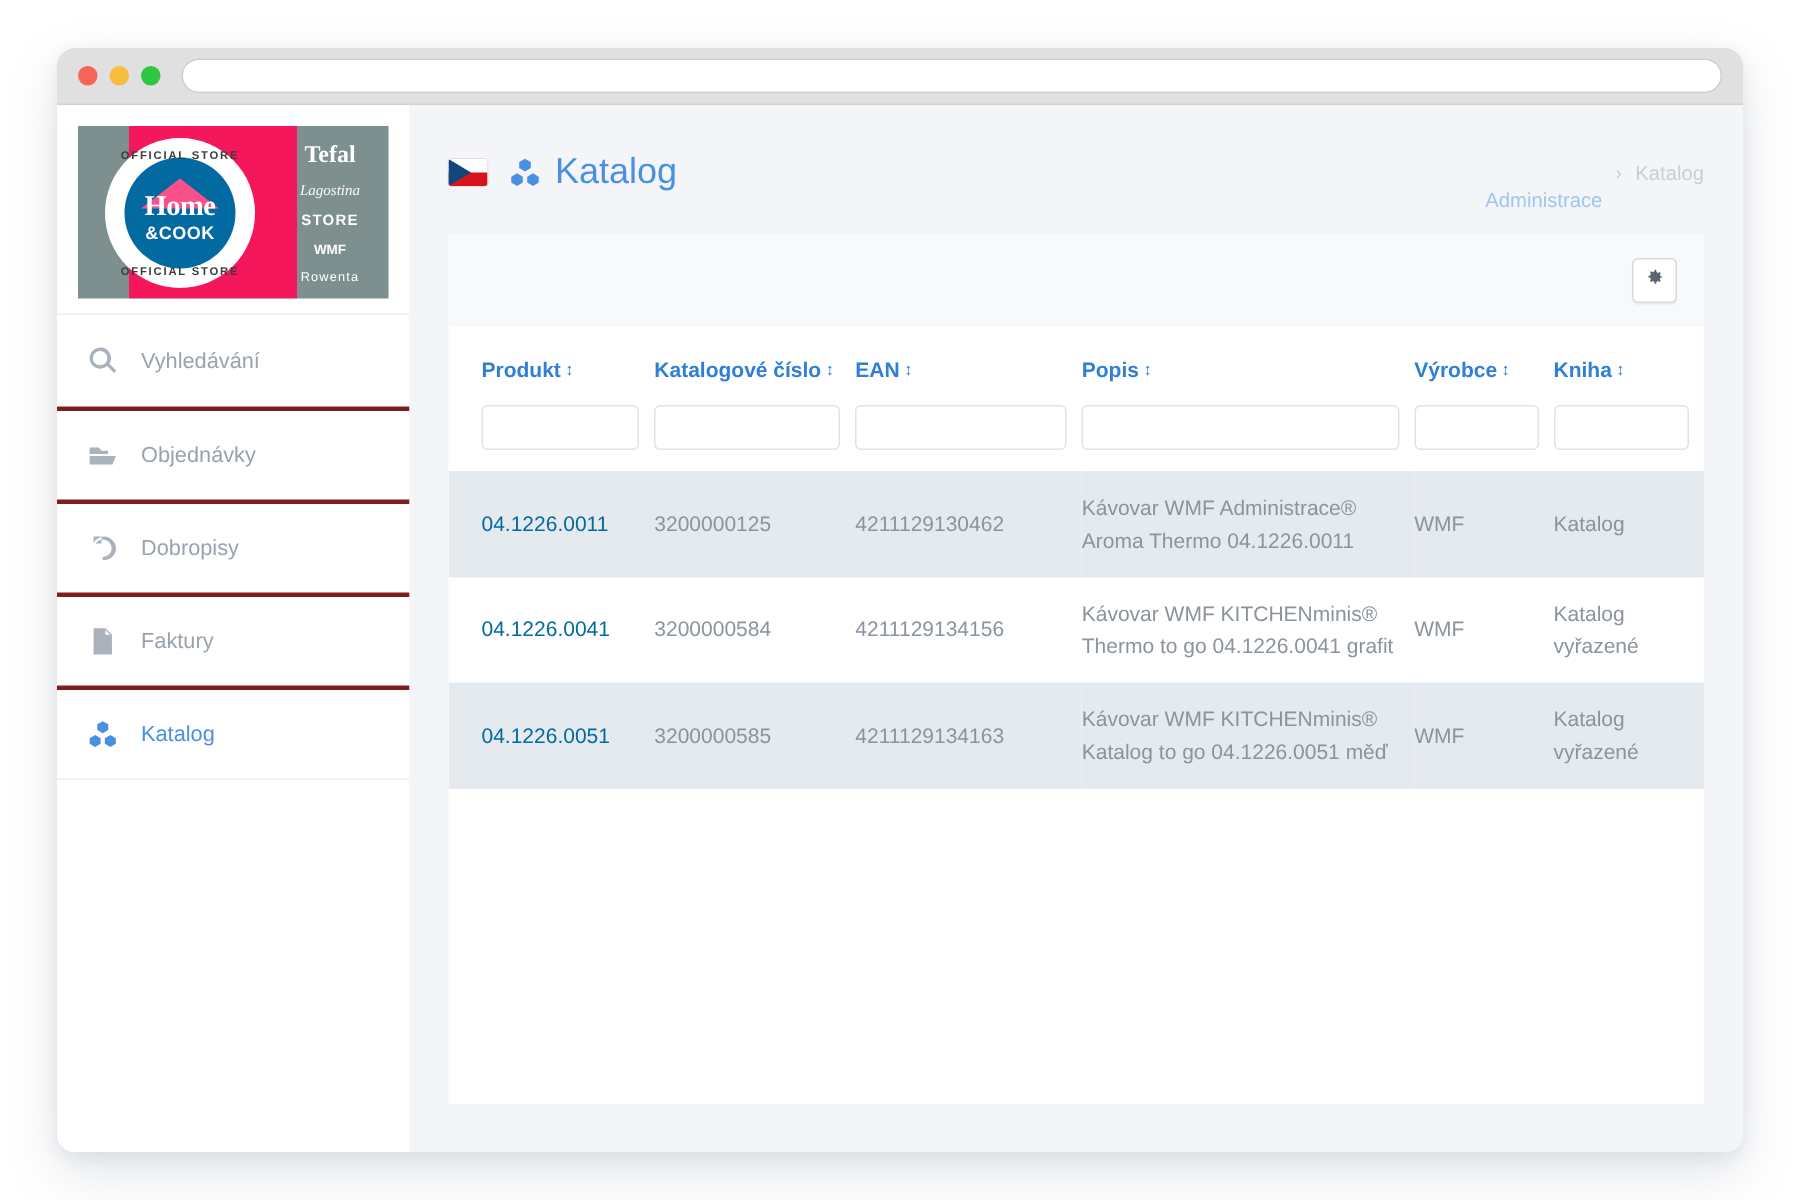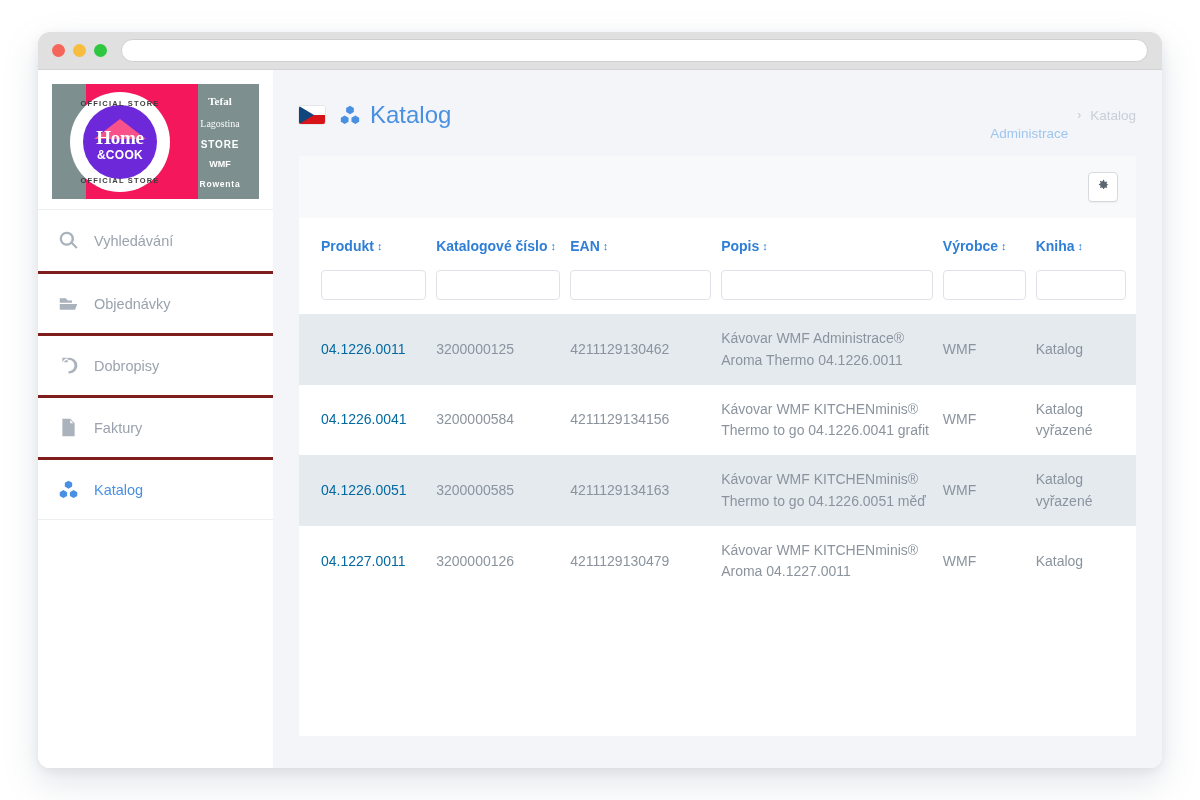--- a/index.html
+++ b/index.html
@@ -45,21 +45,21 @@
     position: relative; width: 207px; height: 115px;
     background:#7d8f8f; overflow:hidden;
   }
   .logo-pink { position:absolute; left:34px; top:0; width:112px; height:115px; background:#f4175c; }
   .logo-seal {
     position:absolute; left:18px; top:8px; width:100px; height:100px;
     border-radius:50%; background:#ffffff;
     display:flex; align-items:center; justify-content:center;
   }
   .logo-seal-inner {
-    width:74px; height:74px; border-radius:50%; background:#6d28d9;
+    width:74px; height:74px; border-radius:50%; background:#0369a1;
     position:relative; overflow:hidden;
   }
   .logo-roof {
     position:absolute; left:50%; top:14px; transform:translateX(-50%);
     width:0;height:0;border-left:26px solid transparent;border-right:26px solid transparent;
     border-bottom:20px solid #f9518a;
   }
   .logo-home {
     position:absolute; left:0; right:0; top:22px; text-align:center;
     color:#fff; font-size:19px; font-weight:700; font-family:"Liberation Serif", serif;
@@ -73,25 +73,25 @@
     position:absolute; left:0; right:0; text-align:center;
     font-size:7.5px; font-weight:700; color:#3c3c3c; letter-spacing:1.2px;
   }
   .seal-txt-top { top:7px; }
   .seal-txt-bot { bottom:7px; }
   .brands {
     position:absolute; right:6px; top:6px; width:66px; height:104px;
     display:flex; flex-direction:column; align-items:center;
     justify-content:space-around; color:#ffffff;
   }
-  .brand-tefal { font-size:11px; font-weight:700; font-family:"Liberation Serif", serif; }
-  .brand-lagostina { font-size:10px; font-family:"Liberation Serif", serif; opacity:.95; }
+  .brand-tefal { font-size:16px; font-weight:700; font-family:"Liberation Serif", serif; }
+  .brand-lagostina { font-size:10px; font-style:italic; font-family:"Liberation Serif", serif; opacity:.95; }
   .brand-krups { font-size:10px; font-weight:700; letter-spacing:.8px; }
   .brand-wmf { font-size:9px; font-weight:700; line-height:8px; text-align:center; }
-  .brand-rowenta { font-size:8.5px; font-weight:700; letter-spacing:.8px; }
+  .brand-rowenta { font-size:8.5px; font-weight:400; letter-spacing:.8px; }
 
   .nav { margin-top: 4px; }
   .nav-item {
     display:flex; align-items:center; gap:14px;
     height:62px; padding:0 18px;
     border-top:3px solid #7f1d1d;
     color:#9aa3ad; font-size:14.5px; cursor:pointer;
   }
   .nav-item:first-child { border-top:1px solid #eceef1; }
   .nav-item.active { color:#4a90e2; }
@@ -350,31 +350,23 @@
                 <td>3200000584</td>
                 <td>4211129134156</td>
                 <td>Kávovar WMF KITCHENminis® Thermo to go 04.1226.0041 grafit</td>
                 <td>WMF</td>
                 <td>Katalog vyřazené</td>
               </tr>
               <tr class="odd">
                 <td><a class="prod" href="#">04.1226.0051</a></td>
                 <td>3200000585</td>
                 <td>4211129134163</td>
-                <td>Kávovar WMF KITCHENminis® Thermo to go 04.1226.0051 měď</td>
+                <td>Kávovar WMF KITCHENminis® Katalog to go 04.1226.0051 měď</td>
                 <td>WMF</td>
                 <td>Katalog vyřazené</td>
-              </tr>
-              <tr>
-                <td><a class="prod" href="#">04.1227.0011</a></td>
-                <td>3200000126</td>
-                <td>4211129130479</td>
-                <td>Kávovar WMF KITCHENminis® Aroma 04.1227.0011</td>
-                <td>WMF</td>
-                <td>Katalog</td>
               </tr>
             </tbody>
           </table>
         </div>
 
       </div>
     </div>
   </div>
 </div>
 

